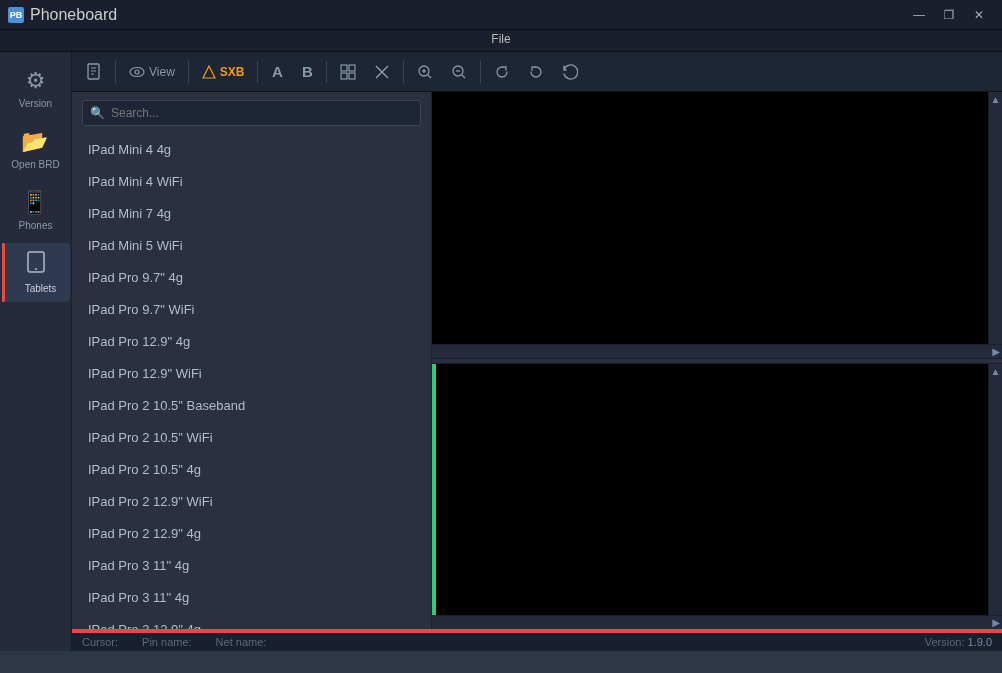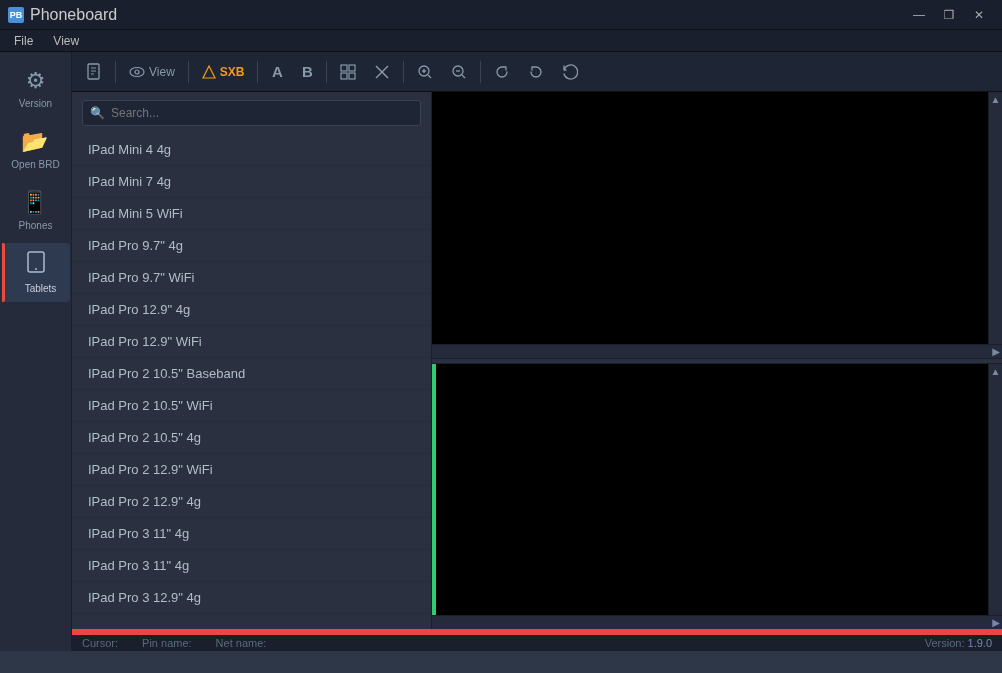--- a/index.html
+++ b/index.html
@@ -26,20 +26,21 @@
     }
 
     
     .menu-bar {
       background: #1a1f2e;
       height: 22px;
       display: flex;
       align-items: center;
       padding: 0 4px;
       border-bottom: 1px solid #111;
+      flex-direction: column;
     }
     .menu-item {
       padding: 2px 10px;
       font-size: 12px;
       color: #bbb;
       cursor: pointer;
     }
 
     
     .app-body {
@@ -235,21 +236,21 @@
 
     
     .status-bar {
       background: #1a1f2e;
       height: 22px;
       display: flex;
       align-items: center;
       padding: 0 10px;
       font-size: 11px;
       color: #7788aa;
-      border-top: 6px solid #ef4444;
+      border-top: 4px solid #ef4444;
       gap: 20px;
       flex-shrink: 0;
     }
     .status-item { display: flex; gap: 4px; }
     .status-label { color: #5a6a7a; }
     .status-version { margin-left: auto; }
 
     
     .device-list::-webkit-scrollbar { width: 8px; }
     .device-list::-webkit-scrollbar-track { background: #252b3a; }
@@ -383,20 +384,21 @@
 
       <div class="device-list">
         <div class="search-bar">
           <div class="search-wrapper">
             <span class="search-icon-inner">🔍</span>
             <input class="search-input" type="text" placeholder="Search..." style="">
           </div>
         </div>
         <div id="device-list-items">
             <div class="device-item">IPad Mini 4 4g</div>
+            <div class="device-item">IPad Mini 4 WiFi</div>
             <div class="device-item">IPad Mini 7 4g</div>
             <div class="device-item">IPad Mini 5 WiFi</div>
             <div class="device-item">IPad Pro 9.7" 4g</div>
             <div class="device-item">IPad Pro 9.7" WiFi</div>
             <div class="device-item">IPad Pro 12.9" 4g</div>
             <div class="device-item">IPad Pro 12.9" WiFi</div>
             <div class="device-item">IPad Pro 2 10.5" Baseband</div>
             <div class="device-item">IPad Pro 2 10.5" WiFi</div>
             <div class="device-item">IPad Pro 2 10.5" 4g</div>
             <div class="device-item">IPad Pro 2 12.9" WiFi</div>

